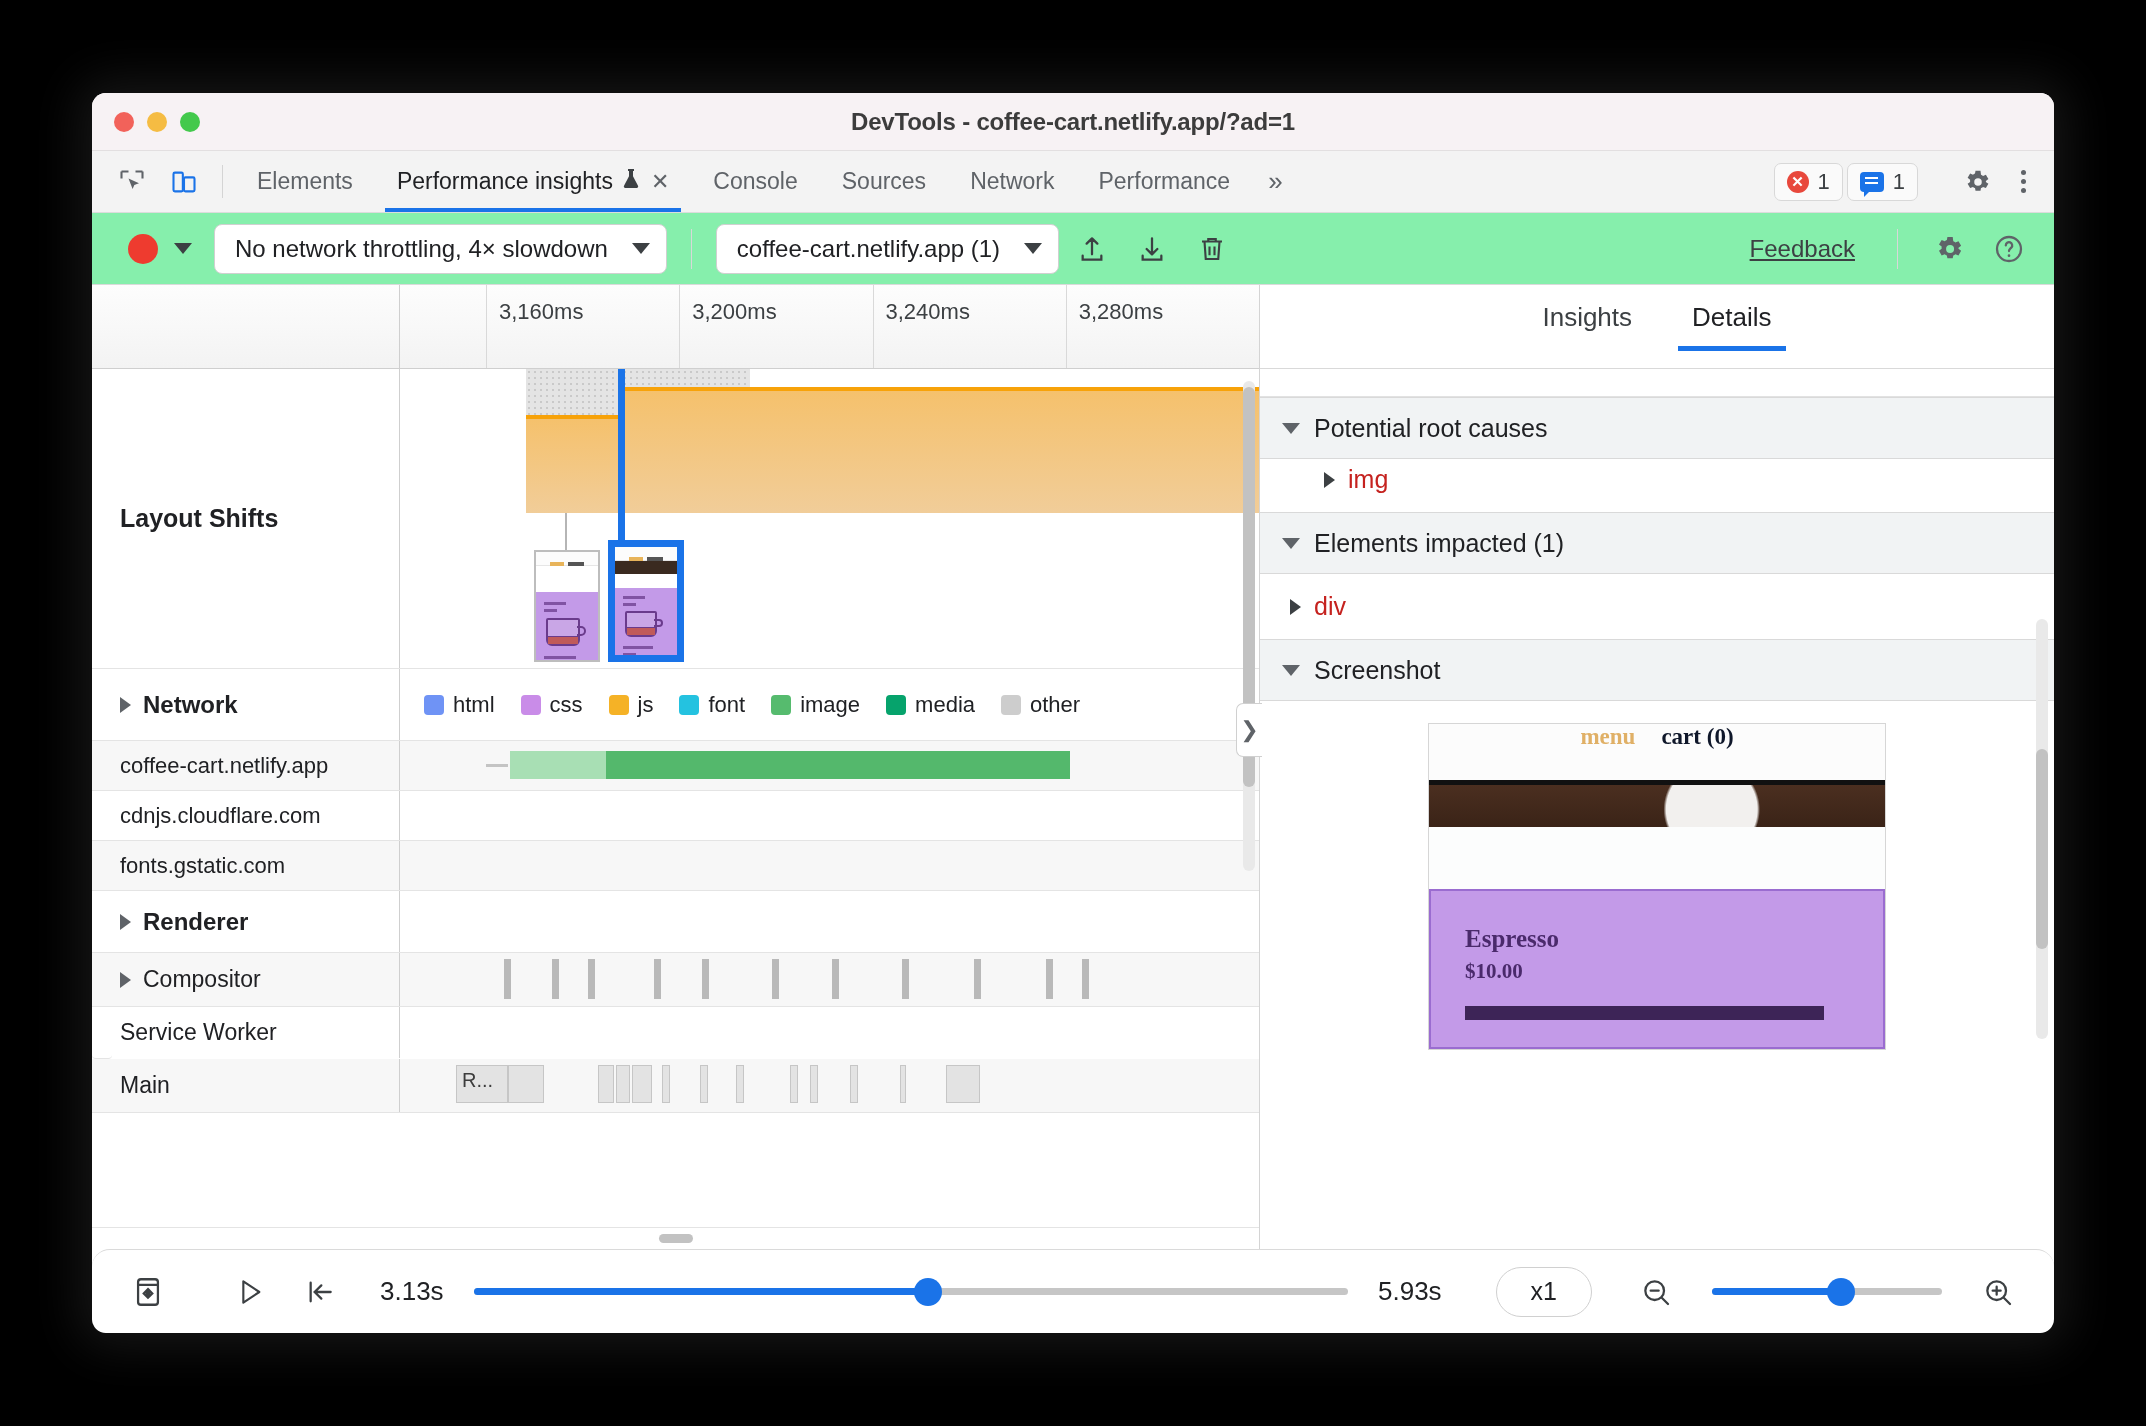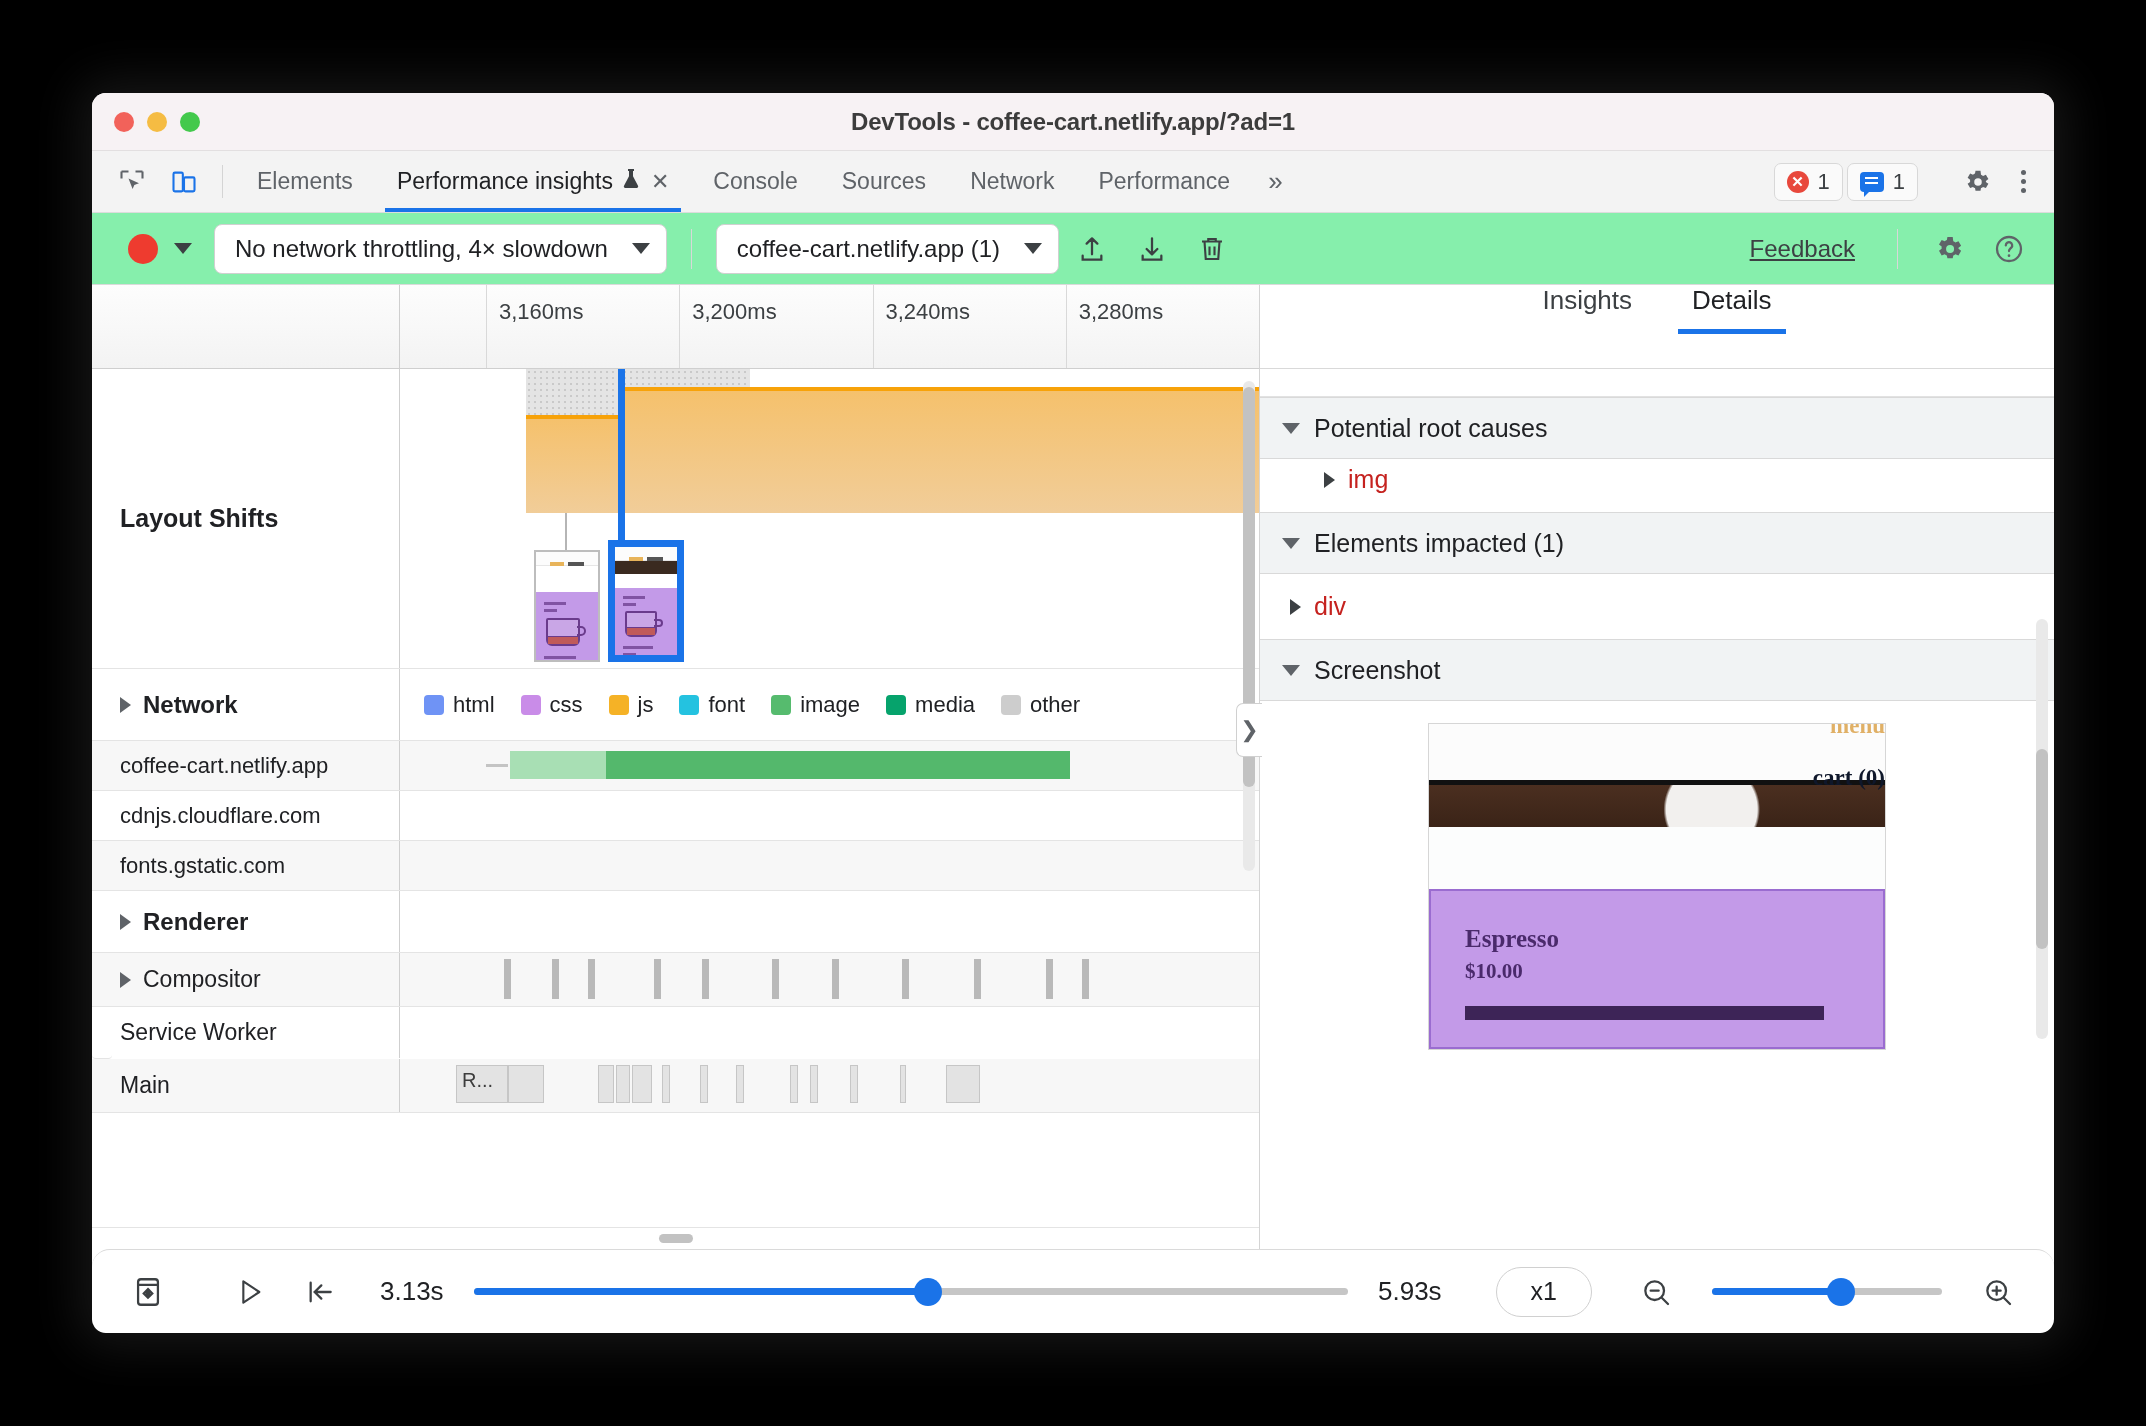--- a/index.html
+++ b/index.html
@@ -187,21 +187,21 @@
 
   .hscroll { position: absolute; left: 0; right: 0; bottom: 0; height: 22px;
     background: #fff; border-top: 1px solid #e4e4e4; display: flex; align-items: center; justify-content: center; }
   .hthumb { width: 34px; height: 9px; border-radius: 5px; background: #c2c2c2; }
 
   .vscroll { position: absolute; right: 4px; top: 96px; width: 12px; border-radius: 6px; background: #e9e9e9; }
   .vthumb { width: 12px; border-radius: 6px; background: #c2c2c2; }
 
   
   .panel { flex: 1; display: flex; flex-direction: column; min-width: 0; background: #fff; position: relative; }
-  .ptabs { height: 84px; flex: 0 0 84px; display: flex; align-items: flex-start;
+  .ptabs { height: 84px; flex: 0 0 84px; display: flex; align-items: center;
     justify-content: center; gap: 60px; border-bottom: 1px solid #d9d9d9; }
   .ptab { font-size: 26px; color: #3c4043; padding-bottom: 18px; position: relative; }
   .ptab.active { color: #202124; }
   .ptab.active::after { content:""; position:absolute; left:-14px; right:-14px; bottom:0;
     height: 5px; background: #1a73e8; }
   .pbody { flex: 1; overflow: hidden; position: relative; }
   .sect { height: 62px; display: flex; align-items: center; gap: 14px;
     background: #f1f3f4; border-bottom: 1px solid #d9d9d9; border-top: 1px solid #d9d9d9;
     padding-left: 22px; font-size: 25px; color: #202124; }
   .tri { width:0;height:0;border-left:9px solid transparent;border-right:9px solid transparent;
@@ -210,22 +210,22 @@
     border-top:8px solid transparent; border-bottom:8px solid transparent; }
   .sub { display: flex; align-items: center; gap: 13px; padding: 16px 0 10px 32px;
     font-size: 25px; color: #202124; }
   .leaf { display: flex; align-items: center; gap: 13px; padding: 6px 0 18px 64px;
     font-size: 25px; color: #c5221f; }
   .leaf2 { display: flex; align-items: center; gap: 13px; padding: 18px 0 18px 30px;
     font-size: 25px; color: #c5221f; }
 
   .shot-wrap { padding: 22px 0 0 0; display: flex; justify-content: center; }
   .shot { width: 458px; background: #fff; border: 1px solid #d6d6d6; overflow: hidden; }
-  .shot-nav { height: 56px; background: #fcfcfc; display: flex; align-items: flex-end;
-    justify-content: center; gap: 26px; flex-direction: column; }
+  .shot-nav { height: 56px; background: #fcfcfc; display: flex; align-items: flex-start;
+    justify-content: center; gap: 26px; }
   .shot-menu { font-family: "Liberation Serif", serif; font-size: 23px; color: #e0b066; font-weight: bold; }
   .shot-cart { font-family: "Liberation Serif", serif; font-size: 23px; color: #0f172a; font-weight: bold; }
   .shot-rule { height: 5px; background: #111; }
   .shot-hero { height: 42px; background:
      radial-gradient(circle at 62% 58%, #f2f0ee 0 16%, transparent 17%),
      linear-gradient(#4b2f20, #3a2317); }
   .shot-white { height: 62px; background: #fcfdfd; }
   .shot-purple { background: #c39ae8; border: 2px solid #9a6cd0; padding: 34px 0 4px 34px; }
   .shot-title { font-family: "Liberation Serif", serif; font-size: 25px; font-weight: bold; color: #4a2a6b; }
   .shot-price { font-family: "Liberation Serif", serif; font-size: 21px; font-weight: bold; color: #4a2a6b; margin-top: 6px; }

